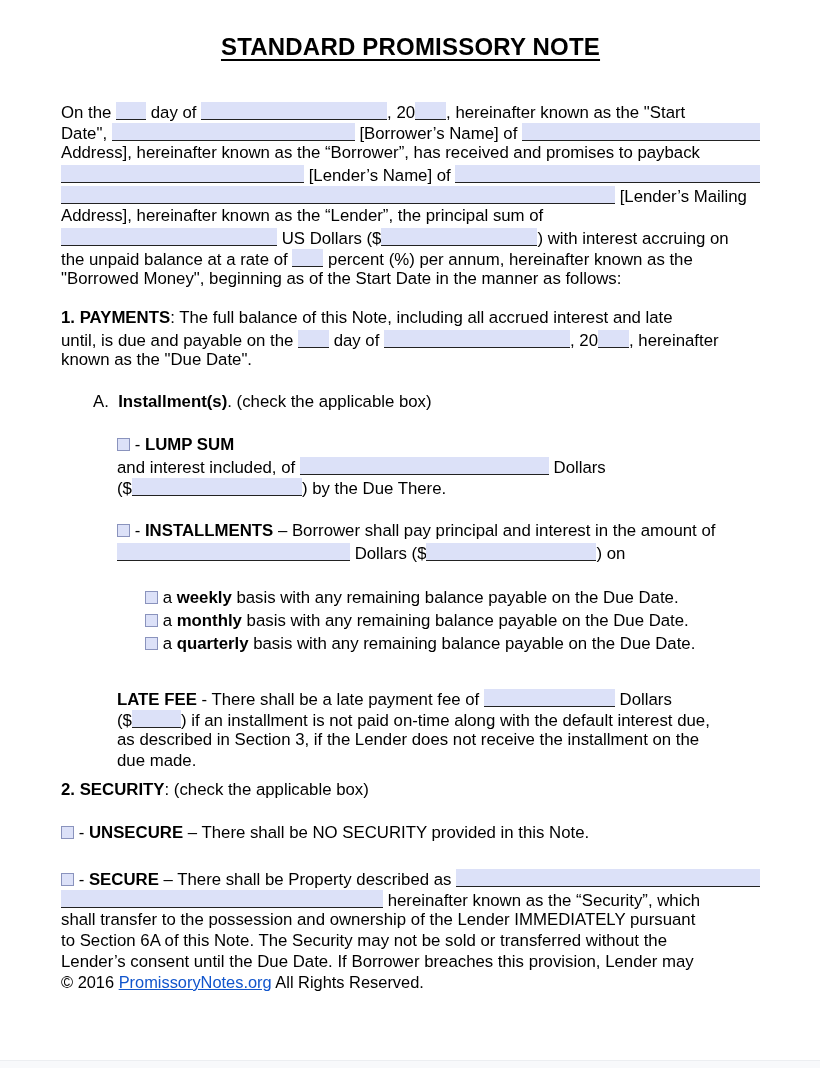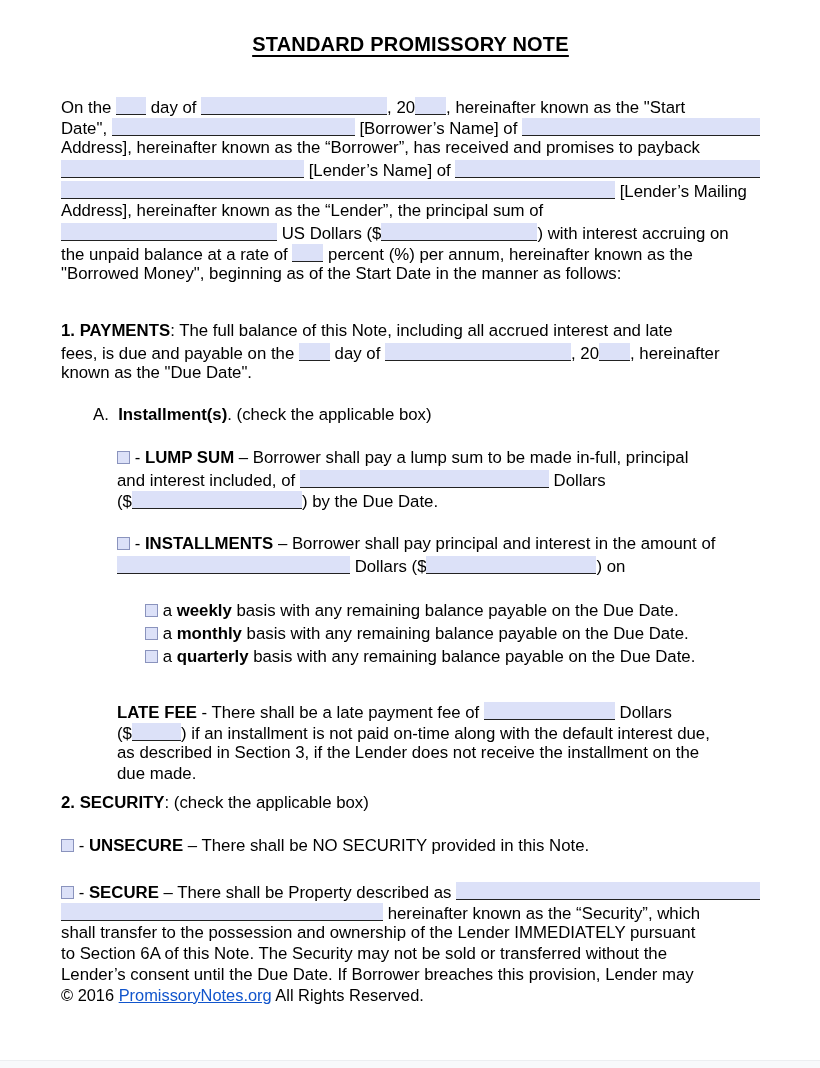--- a/index.html
+++ b/index.html
@@ -3,21 +3,21 @@
 <meta charset="utf-8">
 <style>
   html,body{margin:0;padding:0;background:#ffffff;}
   body{
     width:820px;height:1068px;overflow:hidden;position:relative;
     font-family:"Liberation Sans","DejaVu Sans",sans-serif;
     color:#000;
   }
   .doc{position:absolute;left:61px;top:0;width:699px;}
   .title{
-    margin-top:33px;text-align:center;font-size:20px;font-weight:bold;
+    margin-top:33px;text-align:center;font-size:24px;font-weight:bold;
     letter-spacing:0.2px;
     text-decoration:underline;text-decoration-thickness:2px;text-underline-offset:4px;
     margin-bottom:39px;
   }
   .para{font-size:16.8px;}
   .line{display:flex;flex-wrap:nowrap;align-items:baseline;height:21px;line-height:21px;}
   .t{white-space:pre;flex:none;}
   .bold{font-weight:bold;}
   .field{
     flex:none;display:inline-block;height:17px;position:relative;top:2px;
@@ -26,21 +26,21 @@
   }
   .field.grow{flex:1 1 40px;}
   .checkbox{
     flex:none;display:inline-block;width:13px;height:13px;position:relative;top:1px;
     background:var(--field-bg,#dce1f8);
     border:1px solid var(--checkbox-border,#8a93bd);
     box-sizing:border-box;
   }
   
   .p-intro{margin-top:0;}
-  .p-payments{margin-top:36px;}
+  .p-payments{margin-top:18px;}
   .p-installments-heading{margin-top:21px;padding-left:32px;}
   .p-lump-sum{margin-top:22px;padding-left:56px;}
   .p-installments{margin-top:23px;padding-left:56px;}
   .p-frequency-options{margin-top:24px;padding-left:84px;}
   .p-frequency-options .line{height:23px;line-height:23px;}
   .p-late-fee{margin-top:32px;padding-left:56px;}
   .p-security-heading{margin-top:8px;}
   .p-unsecure{margin-top:22px;}
   .p-secure{margin-top:24px;}
   .footer{font-size:16.4px;line-height:21px;white-space:pre;}
@@ -102,21 +102,21 @@
         <div class="line">
           <span class="t">"Borrowed Money", beginning as of the Start Date in the manner as follows:</span>
         </div>
       </div>
       <div class="para p-payments">
         <div class="line">
           <span class="t bold">1. PAYMENTS</span>
           <span class="t">: The full balance of this Note, including all accrued interest and late</span>
         </div>
         <div class="line">
-          <span class="t">fees, is due and payable on the </span>
+          <span class="t">until, is due and payable on the </span>
           <span class="field" style="width: 31px;"></span>
           <span class="t"> day of </span>
           <span class="field" style="width: 186px;"></span>
           <span class="t">, 20</span>
           <span class="field" style="width: 31px;"></span>
           <span class="t">, hereinafter</span>
         </div>
         <div class="line">
           <span class="t">known as the "Due Date".</span>
         </div>
@@ -126,31 +126,30 @@
           <span class="t">A.  </span>
           <span class="t bold">Installment(s)</span>
           <span class="t">. (check the applicable box)</span>
         </div>
       </div>
       <div class="para p-lump-sum">
         <div class="line">
           <span class="checkbox"></span>
           <span class="t"> - </span>
           <span class="t bold">LUMP SUM</span>
-          <span class="t"> – Borrower shall pay a lump sum to be made in-full, principal</span>
         </div>
         <div class="line">
           <span class="t">and interest included, of </span>
           <span class="field" style="width: 249px;"></span>
           <span class="t"> Dollars</span>
         </div>
         <div class="line">
           <span class="t">($</span>
           <span class="field" style="width: 170px;"></span>
-          <span class="t">) by the Due Date.</span>
+          <span class="t">) by the Due There.</span>
         </div>
       </div>
       <div class="para p-installments">
         <div class="line">
           <span class="checkbox"></span>
           <span class="t"> - </span>
           <span class="t bold">INSTALLMENTS</span>
           <span class="t"> – Borrower shall pay principal and interest in the amount of</span>
         </div>
         <div class="line">

